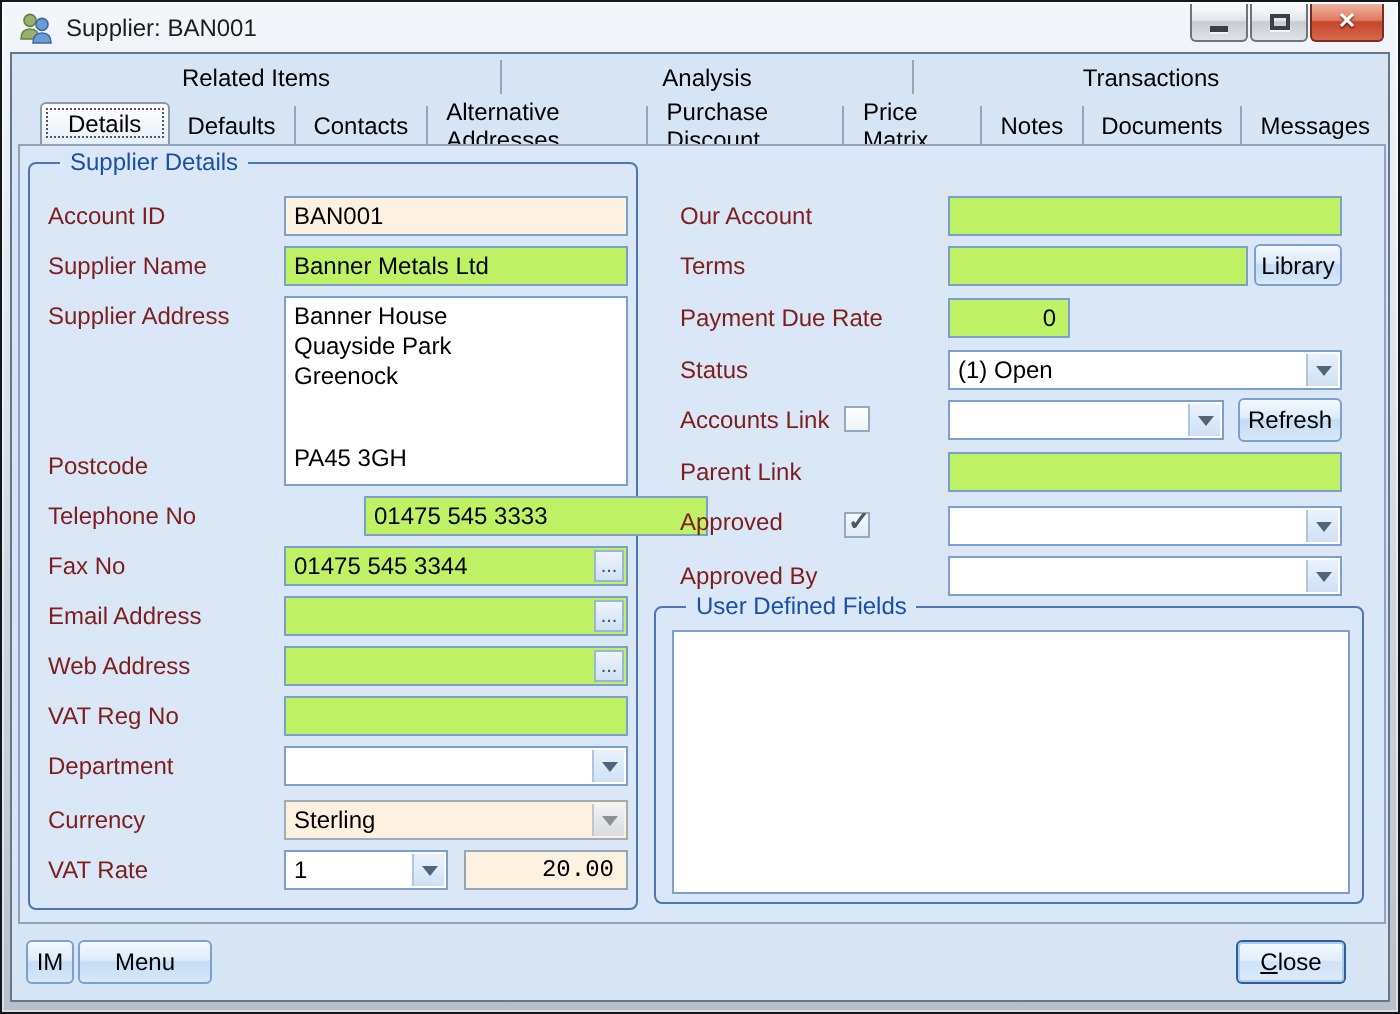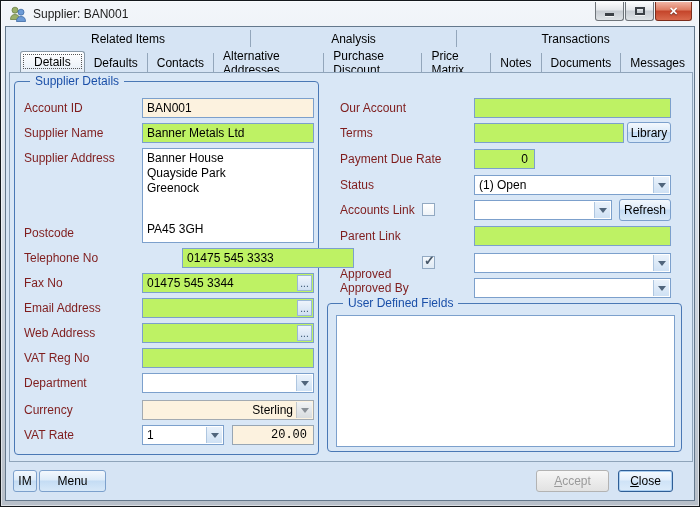--- a/index.html
+++ b/index.html
@@ -174,21 +174,21 @@
       <div class="lbl" style="left:14px;top:278px;">VAT Reg No</div>
       <div class="tb" style="left:132px;top:275px;width:172px;"></div>
 
       <div class="lbl" style="left:14px;top:303px;">Department</div>
       <div class="combo" style="left:132px;top:300px;width:172px;">
         <span></span>
         <span class="arrowbtn"></span>
       </div>
 
       <div class="lbl" style="left:14px;top:330px;">Currency</div>
-      <div class="combo disabled" style="left:132px;top:327px;width:172px;text-align:right;">
+      <div class="combo disabled" style="left:132px;top:327px;width:172px;">
         <span>Sterling</span>
         <span class="arrowbtn"></span>
       </div>
 
       <div class="lbl" style="left:14px;top:355px;">VAT Rate</div>
       <div class="combo" style="left:132px;top:352px;width:82px;">
         <span>1</span>
         <span class="arrowbtn"></span>
       </div>
       <div class="tb cream ra gray-border" style="left:222px;top:352px;width:82px;font-family:Liberation Mono, monospace;">20.00</div>
@@ -213,21 +213,21 @@
       <div class="cb" style="left:412px;top:130px;"></div>
       <div class="combo" style="left:464px;top:127px;width:138px;">
         <span></span>
         <span class="arrowbtn"></span>
       </div>
       <div class="btn" style="left:609px;top:126px;width:52px;height:22px;">Refresh</div>
 
       <div class="lbl" style="left:330px;top:156px;">Parent Link</div>
       <div class="tb" style="left:464px;top:153px;width:197px;"></div>
 
-      <div class="lbl" style="left:330px;top:194px;">Approved</div>
+      <div class="lbl" style="left:330px;top:181px;">Approved</div>
       <div class="cb checked" style="left:412px;top:183px;">
           <span class="check">✓</span>
         </div>
       <div class="combo" style="left:464px;top:180px;width:197px;">
         <span></span>
         <span class="arrowbtn"></span>
       </div>
 
       <div class="lbl" style="left:330px;top:208px;">Approved By</div>
       <div class="combo" style="left:464px;top:205px;width:197px;">
@@ -237,21 +237,18 @@
 
       <div class="groupbox" style="left:317px;top:230px;width:355px;height:149px;">
         <span class="gb-title">User Defined Fields</span>
         <div class="udf-inner"></div>
       </div>
 
     </div>
 
     <div class="btn" style="left:7px;top:443px;width:24px;height:22px;">IM</div>
     <div class="btn" style="left:33px;top:443px;width:67px;height:22px;">Menu</div>
-    <div class="btn-dlg btn-accept" style="left:530px;top:443px;width:73px;height:22px;">
-      <span class="cap">Accept</span>
-    </div>
     <div class="btn-dlg btn-close" style="left:612px;top:443px;width:55px;height:22px;">
       <span class="cap">Close</span>
     </div>
 
   </div>
 </div>
 
 </body></html>

